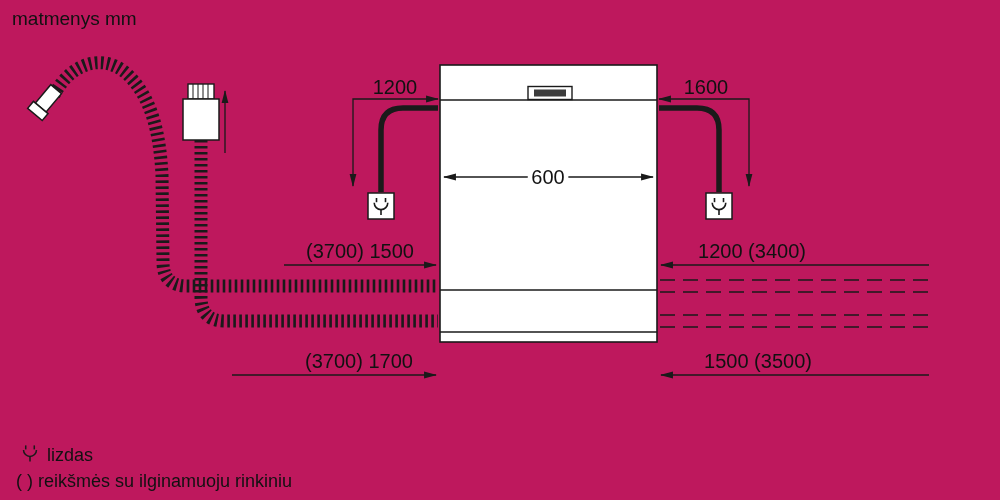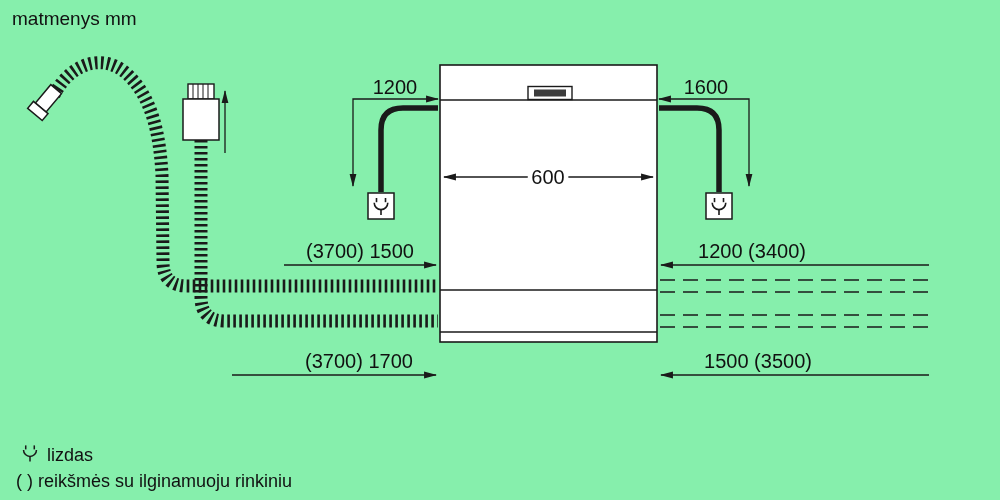--- a/index.html
+++ b/index.html
@@ -2,21 +2,21 @@
 <html><head>
 <meta charset="utf-8">
 <style>
   * { margin: 0; padding: 0; box-sizing: border-box; }
   html, body { background: #ffffff; }
   body {
     width: 1000px; height: 500px;
     font-family: "Liberation Sans", "DejaVu Sans", sans-serif;
     overflow: hidden;
   }
-  .canvas { position: relative; width: 1000px; height: 500px; background: #86efac; }
+  .canvas { position: relative; width: 1000px; height: 500px; background: #be185d; }
   svg text {
     font-family: "Liberation Sans", "DejaVu Sans", sans-serif;
     fill: #111111;
   }
   .dim-label { font-size: 20px; }
   .small-label { font-size: 18px; }
   .title-label { font-size: 19px; }
   .halo { paint-order: stroke; stroke: #ffffff; stroke-width: 9px; stroke-linejoin: round; }
 </style>
 </head>

